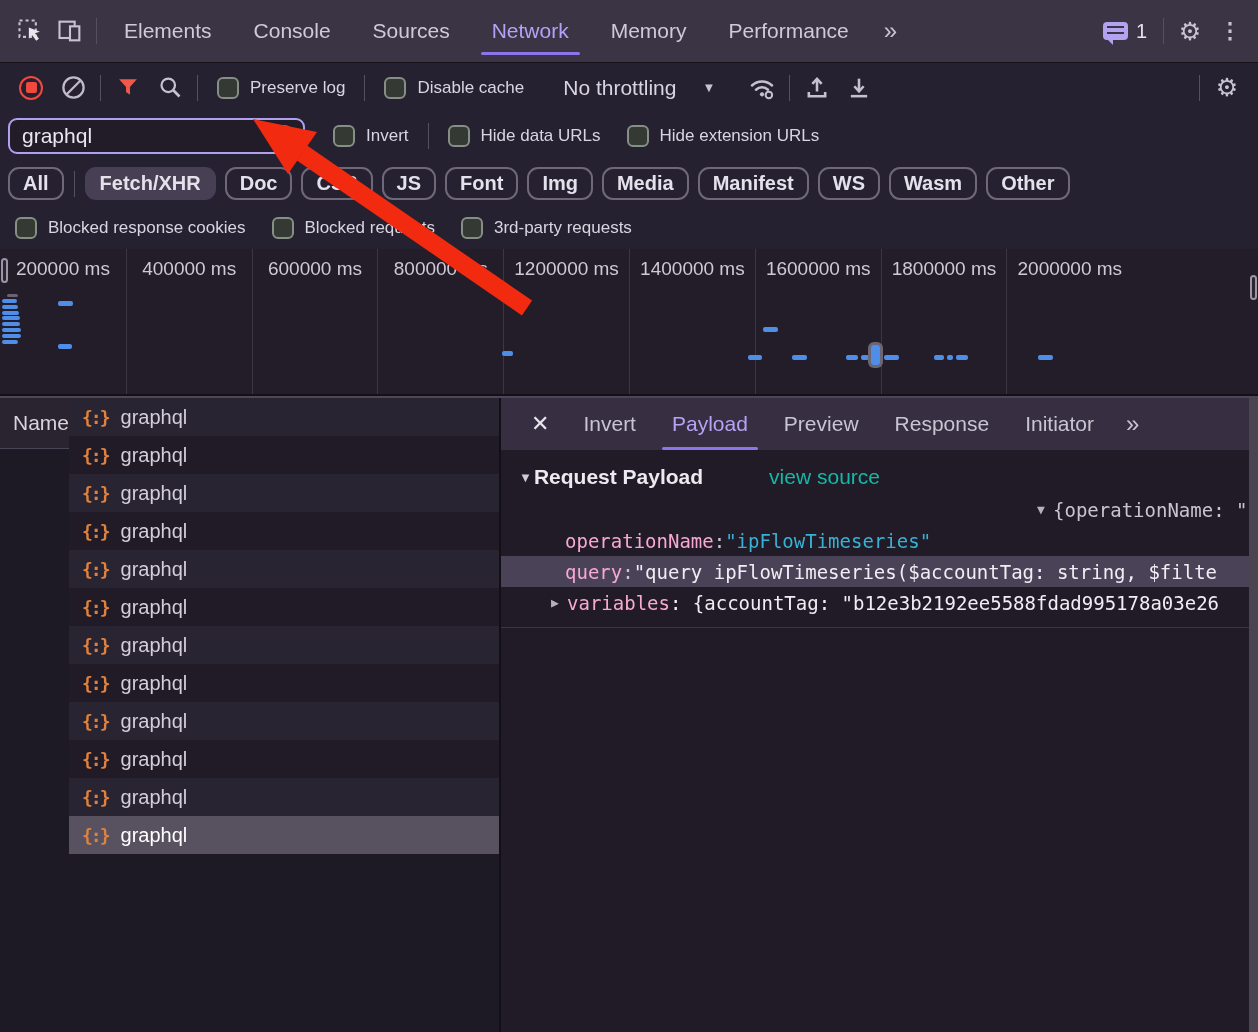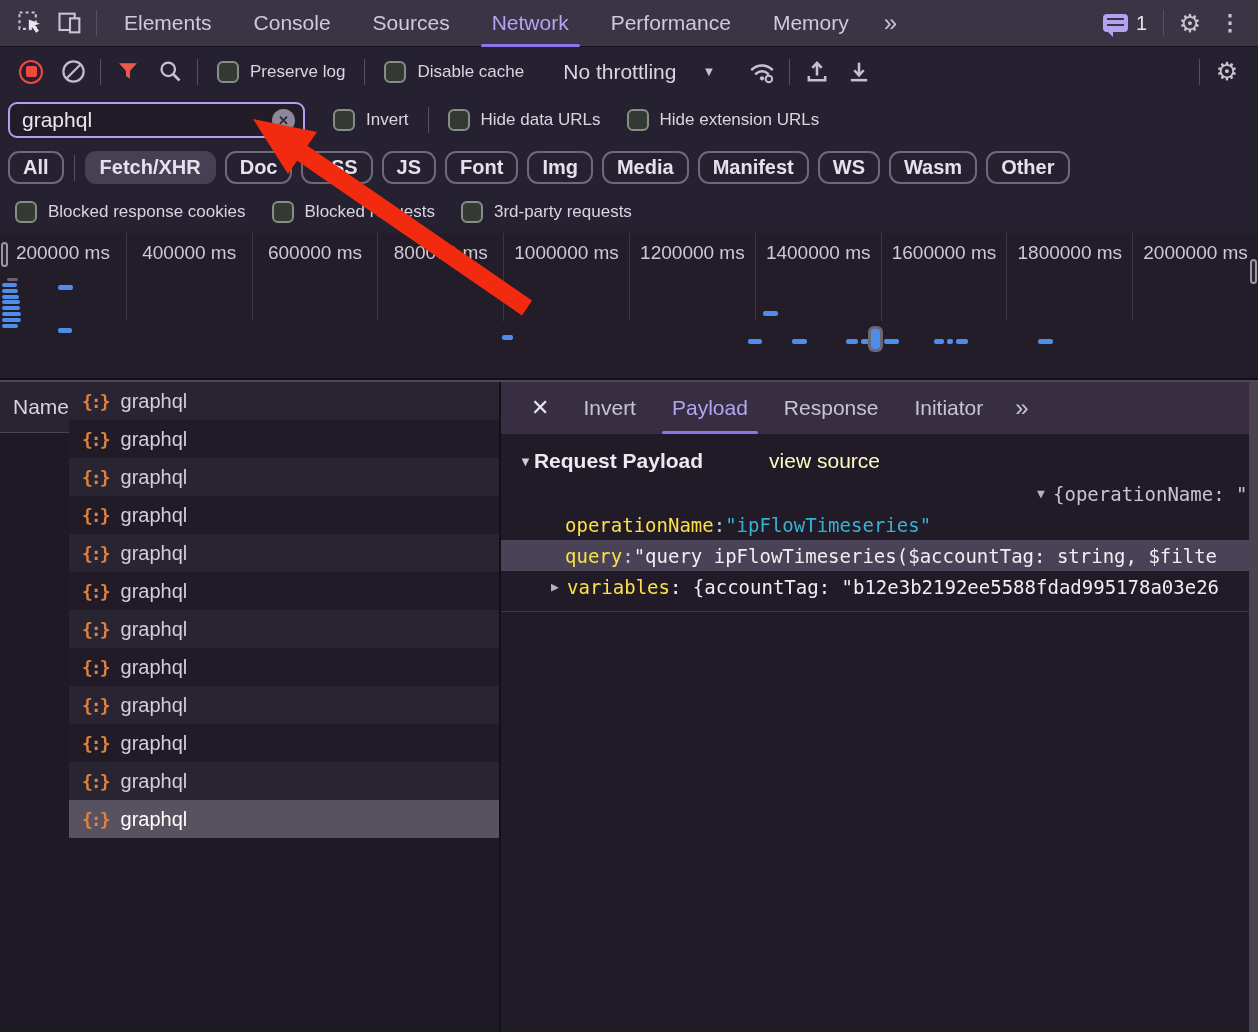--- a/index.html
+++ b/index.html
@@ -1,20 +1,20 @@
 <!DOCTYPE html>
 <html><head>
 <meta charset="utf-8">
 <style>
   * { margin:0; padding:0; box-sizing:border-box; }
   html,body { width:1258px; height:1032px; overflow:hidden; }
   body { background:#211c27; font-family:"Liberation Sans", sans-serif; color:#d3ced9; position:relative; }
 
   
-  .tabbar { height:47px; background:#3b3444; display:flex; align-items:center; padding-left:10px; border-bottom:1px solid #15121a; position:relative; }
+  .tabbar { height:63px; background:#3b3444; display:flex; align-items:center; padding-left:10px; border-bottom:1px solid #15121a; position:relative; }
   .tb-icon { width:40px; height:47px; display:flex; align-items:center; justify-content:center; cursor:pointer; }
   .vsep { width:1px; height:26px; background:#55505f; margin:0 6px; }
   .tab { height:47px; display:flex; align-items:center; padding:0 21px; font-size:21px; color:#cfcad8; position:relative; cursor:pointer; }
   .tab.active { color:#b4a2f6; }
   .tab.active::after { content:""; position:absolute; left:10px; right:10px; bottom:0; height:3px; border-radius:2px; background:#8c74ea; }
   .more-tabs { font-size:24px; color:#c8c3d0; padding:0 14px; letter-spacing:-2px; }
   .tabbar-right { margin-left:auto; display:flex; align-items:center; padding-right:8px; }
   .issue-count { font-size:20px; color:#e6e2ec; margin:0 10px 0 8px; }
   .bubble { width:25px; height:18px; background:#b2a2f0; border-radius:4px; position:relative; }
   .bubble::after { content:""; position:absolute; left:4px; bottom:-5px; border-left:6px solid transparent; border-right:0 solid transparent; border-top:6px solid #b2a2f0; }
@@ -72,27 +72,27 @@
   .right-panel { flex:1; background:#201b26; position:relative; overflow:hidden; display:flex; flex-direction:column; }
   .detail-tabs { height:52px; background:#372f41; display:flex; align-items:center; padding-left:14px; flex:0 0 auto; }
   .close-x { font-size:22px; color:#e8e5ee; padding:0 16px; cursor:pointer; }
   .dtab { height:52px; display:flex; align-items:center; padding:0 18px; font-size:21px; color:#c9c4d2; position:relative; cursor:pointer; }
   .dtab.active { color:#b5a3f5; }
   .dtab.active::after { content:""; position:absolute; left:8px; right:8px; bottom:0; height:3px; border-radius:2px; background:#8c74ea; }
   .payload { padding-top:10px; font-family:"DejaVu Sans Mono",monospace; font-size:19px; white-space:nowrap; }
   .pl-header { display:flex; align-items:center; height:34px; padding-left:18px; font-family:"Liberation Sans",sans-serif; }
   .pl-header .tri { font-size:13px; color:#cfcad8; margin-right:2px; }
   .pl-title { font-size:21px; font-weight:bold; color:#eceaf0; }
-  .view-source { font-size:21px; color:#fef9c3; margin-left:66px; cursor:pointer; }
+  .view-source { font-size:21px; color:#14b8a6; margin-left:66px; cursor:pointer; }
   .pl-line { height:31px; display:flex; align-items:center; color:#c9c4d1; }
   .pl-line .tri { font-size:13px; color:#b6b1c0; width:24px; text-align:center; flex:0 0 auto; } 
   .l-preview { padding-left:528px; }
   .l-key { padding-left:64px; }
   .l-vars { padding-left:42px; }
-  .key { color:#fde047; }
+  .key { color:#f9a8d4; }
   .str-cyan { color:#38b2d4; }
   .val-light { color:#f0eef4; }
   .pl-line.hl { background:#4a4357; }
   .pl-divider { border-top:1px solid #3a3444; margin-top:9px; }
   .scroll-track { position:absolute; right:0; top:0; bottom:0; width:9px; background:#4a4450; }
 
   
   .arrow-overlay { position:absolute; inset:0; pointer-events:none; z-index:60; }
 
   svg.icon { display:block; }
@@ -111,22 +111,22 @@
     <svg class="icon" width="28" height="28" viewBox="0 0 24 24">
       <rect x="3" y="4" width="13" height="14" fill="none" stroke="#c8c3d0" stroke-width="1.8"></rect>
       <rect x="12" y="8" width="8" height="12" fill="#3b3444" stroke="#c8c3d0" stroke-width="1.8"></rect>
     </svg>
   </span>
   <span class="vsep"></span>
   <div class="tab">Elements</div>
   <div class="tab">Console</div>
   <div class="tab">Sources</div>
   <div class="tab active">Network</div>
+  <div class="tab">Memory</div>
   <div class="tab">Performance</div>
-  <div class="tab">Memory</div>
   <span class="more-tabs">»</span>
   <div class="tabbar-right">
     <span class="bubble">
         <i></i>
         <i></i>
       </span>
     <span class="issue-count">1</span>
     <span class="vsep"></span>
     <span class="tb-icon gear">⚙</span>
     <span class="tb-icon kebab">⋮</span>
@@ -249,21 +249,20 @@
     <span class="cb"></span>
     <span>3rd-party requests</span>
   </label>
 </div>
 
 <div class="timeline">
   <div class="tl-col">200000 ms</div>
   <div class="tl-col">400000 ms</div>
   <div class="tl-col">600000 ms</div>
   <div class="tl-col">800000 ms</div>
-  <div class="tl-col">1000000 ms</div>
   <div class="tl-col">1200000 ms</div>
   <div class="tl-col">1400000 ms</div>
   <div class="tl-col">1600000 ms</div>
   <div class="tl-col">1800000 ms</div>
   <div class="tl-col">2000000 ms</div>
   <div class="tl-handle"></div>
   <div class="tl-handle right"></div>
   <div id="tl-canvas"></div>
 <div class="tl-bar" style="left: 7px; top: 45px; width: 11px; height: 3px; background: rgb(106, 100, 114);"></div>
     <div class="tl-bar" style="left: 2px; top: 50px; width: 15px; height: 4px; background: rgb(78, 141, 232);"></div>
@@ -345,20 +344,21 @@
         </div>
     </div>
     <div class="left-bottom"></div>
   </div>
 
   <div class="right-panel">
     <div class="detail-tabs">
       <span class="close-x">✕</span>
       <div class="dtab">Invert</div>
       <div class="dtab active">Payload</div>
+      <div class="dtab">Preview</div>
       <div class="dtab">Response</div>
       <div class="dtab">Initiator</div>
       <span class="more-tabs">»</span>
     </div>
 
     <div class="payload">
       <div class="pl-header">
         <span class="tri">▼</span>
         <span class="pl-title">Request Payload</span>
         <span class="view-source">view source</span>

